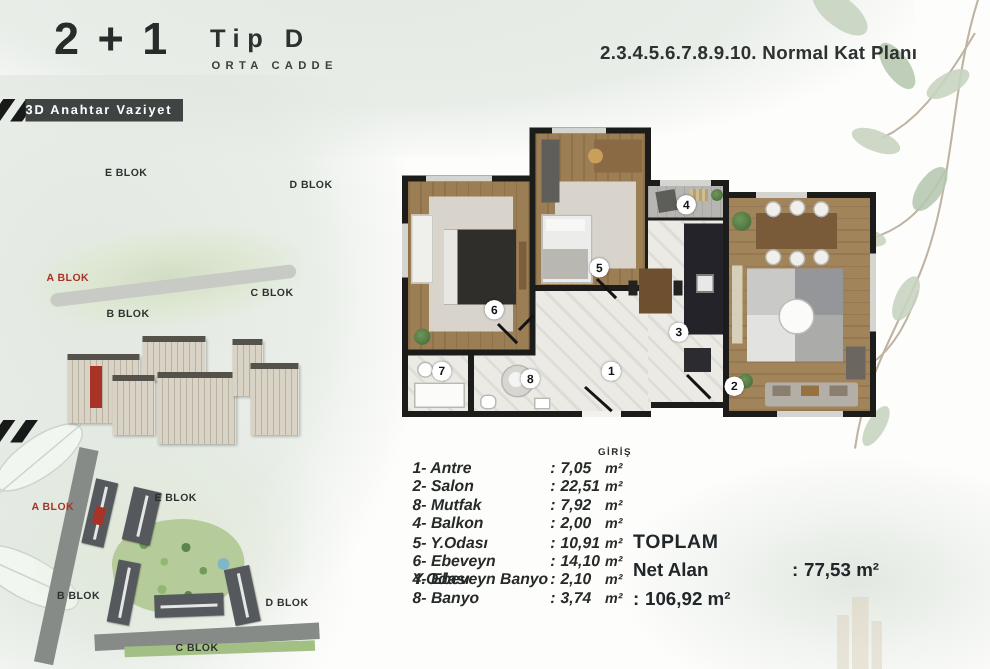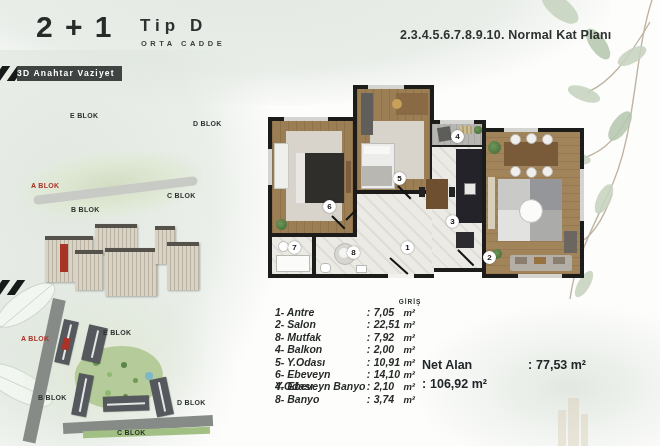--- a/index.html
+++ b/index.html
@@ -361,20 +361,21 @@
     </div>
     <div class="rl-row">
       <span class="rl-label">8- Banyo</span>
       <span class="rl-colon">:</span>
       <span class="rl-area">3,74</span>
       <span class="rl-unit">m²</span>
     </div>
   </div>
 
   <div class="abs totals">
+    <div class="tot-title">TOPLAM</div>
     <div class="tot-row">
       <span class="tot-label">Net Alan</span>
       <span class="tot-colon">:</span>
       <span>77,53 m²</span>
     </div>
     <div class="tot-row">
       <span class="tot-colon">:</span>
       <span>106,92 m²</span>
     </div>
   </div>

